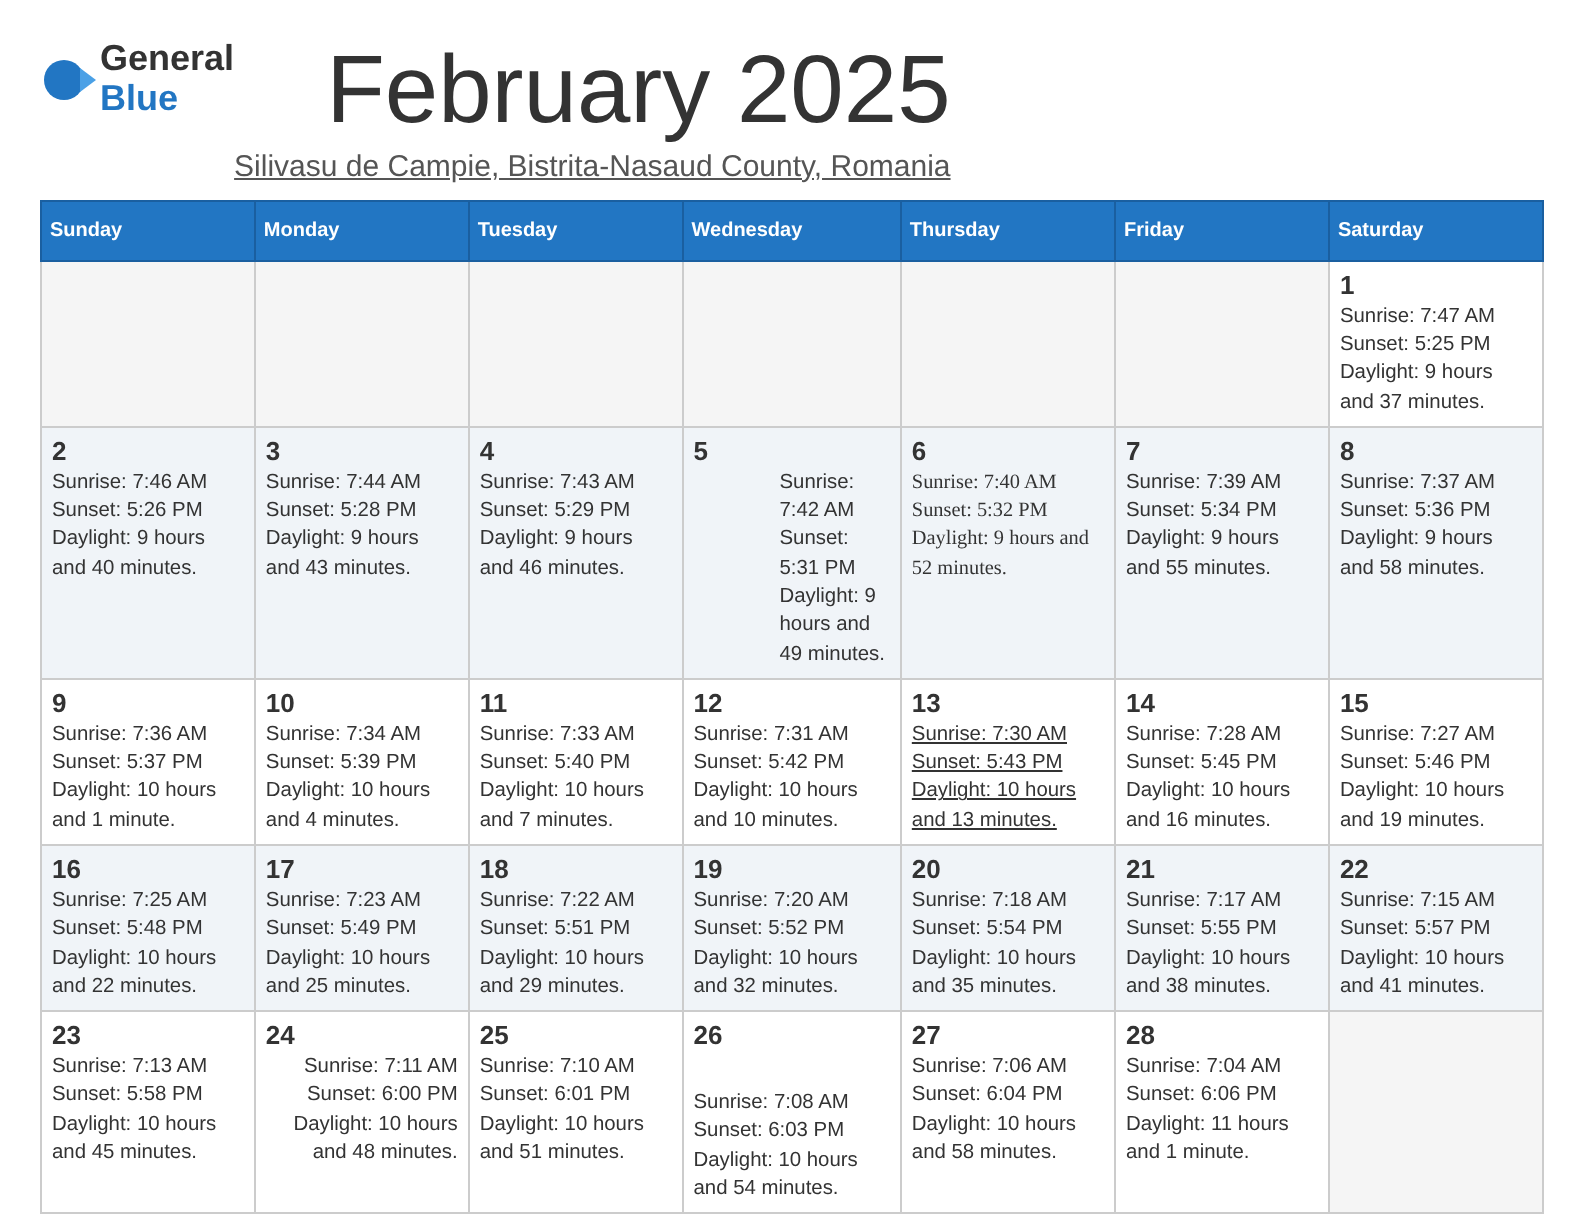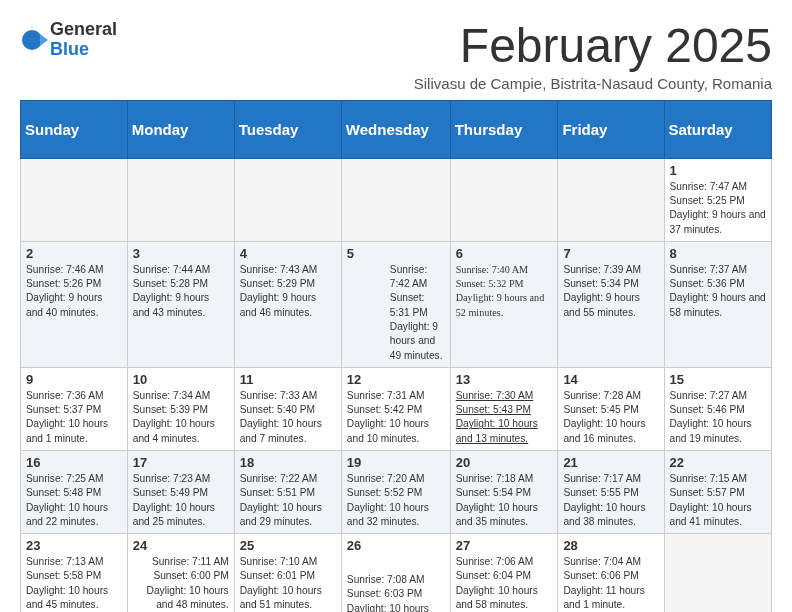--- a/index.html
+++ b/index.html
@@ -6,21 +6,21 @@
     body {
       font-family: Arial, Helvetica, sans-serif;
       background: #fff;
       width: 792px;
       min-height: 612px;
       padding: 20px;
     }
     .header {
       display: flex;
       align-items: flex-start;
-      justify-content: space-between;
+      justify-content: flex-start;
       margin-bottom: 6px;
     }
     .logo-area {
       display: flex;
       align-items: center;
     }
     .logo-text {
       display: flex;
       flex-direction: column;
       line-height: 1.1;
@@ -46,32 +46,33 @@
     .month-year {
       font-size: 48px;
       font-weight: normal;
       color: #333;
       line-height: 1.1;
     }
     .location {
       font-size: 15px;
       color: #555;
       margin-top: 2px;
+      text-decoration: underline;
     }
     .calendar {
       width: 100%;
       border-collapse: collapse;
       margin-top: 8px;
     }
     .calendar th {
       background: #2276c3;
       color: #fff;
-      font-size: 15px;
+      font-size: 10px;
       font-weight: bold;
-      padding: 20px 4px;
+      padding: 9px 4px;
       text-align: left;
       border: 1px solid #1a5fa0;
     }
     .calendar td {
       vertical-align: top;
       border: 1px solid #ccc;
       padding: 4px 5px;
       font-size: 10.5px;
       color: #333;
       width: 110px;

